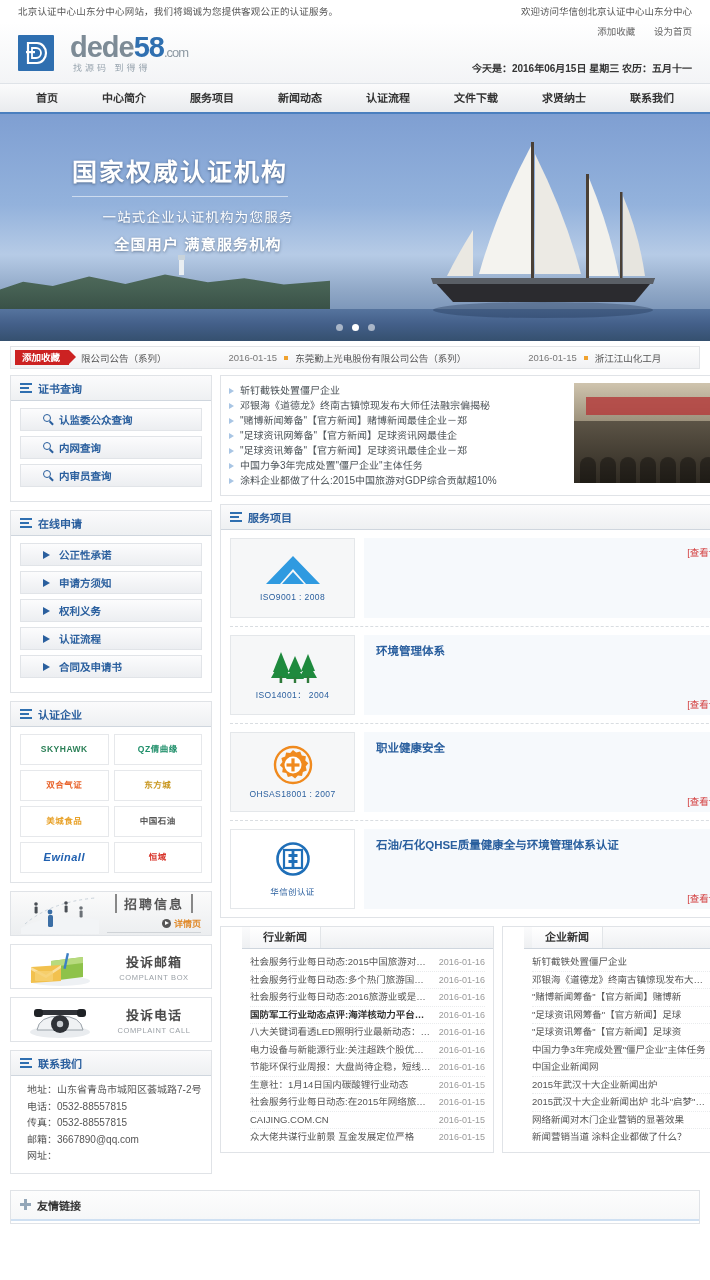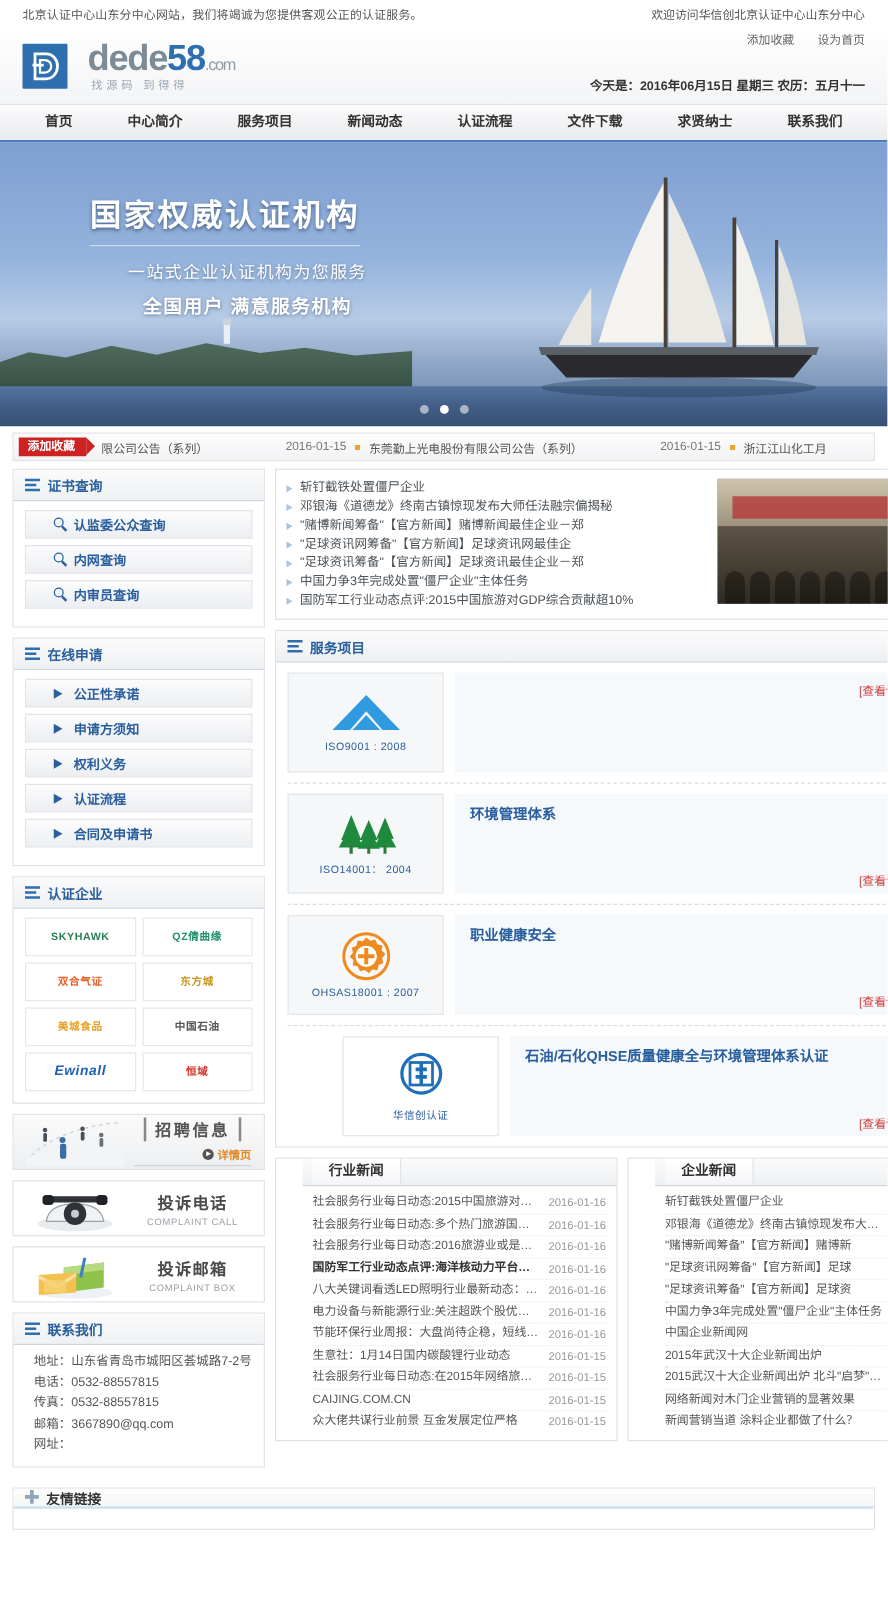--- a/index.html
+++ b/index.html
@@ -393,21 +393,21 @@
   }
   .svc-row:last-child { border-bottom: none; }
   .svc-thumb {
     width: 125px; height: 80px; flex: none;
     border: 1px solid #e4e7ea;
     background: #f6f7f8;
     display: flex; flex-direction: column;
     align-items: center; justify-content: center;
     gap: 4px;
   }
-  .svc-thumb.plain { background: #fff; margin-left: 44px; }
+  .svc-thumb.plain { background: #fff; }
   .svc-thumb-label {
     font-size: 8.5px; color: #2a5f9e; letter-spacing: .4px;
   }
   .svc-body {
     flex: 1;
     background: #f6f9fc;
     padding: 7px 10px 4px 12px;
     display: flex; flex-direction: column; justify-content: space-between;
   }
   .svc-title {
@@ -455,21 +455,21 @@
   .nrow-d { color: #999; flex: none; font-size: 9px; }
 
   
   .flinks {
     margin: 8px 10px 0 10px;
     border: 1px solid #e0e3e7;
     background: #fff;
     height: 34px;
   }
   .flinks-head {
-    height: 16px;
+    height: 30px;
     display: flex; align-items: center; gap: 6px;
     padding: 0 9px;
     border-bottom: 2px solid #cfe0f2;
     background: linear-gradient(#fdfdfd,#f6f7f8);
   }
   .plus-ico {
     width: 11px; height: 11px; position: relative; display: inline-block;
   }
   .plus-ico:before, .plus-ico:after {
     content:''; position:absolute; background:#93a6b8;
@@ -702,53 +702,53 @@
           <div class="promo-more">
             <span class="pbtn"></span>
             <span>详情页</span>
           </div>
         </div>
       </div>
 
       <div class="promo white">
         <div class="promo-art">
           <svg width="78" height="40" viewBox="0 0 78 40" aria-hidden="true">
+            <ellipse cx="39" cy="34" rx="30" ry="5" fill="#eef1f4"></ellipse>
+            <path d="M30 14 L62 10 L62 30 L30 34 Z" fill="#8ec24a"></path>
+            <path d="M30 14 L62 10 L62 16 L30 20 Z" fill="#b7da7e"></path>
+            <rect x="44" y="6" width="2.4" height="16" fill="#3b7fc4" transform="rotate(12 45 14)"></rect>
+            <path d="M10 20 L40 18 L40 34 L10 36 Z" fill="#f2c14e"></path>
+            <path d="M10 20 L25 28 L40 18 L40 21 L25 31 L10 23 Z" fill="#fae0a0"></path>
+            <rect x="14" y="24" width="18" height="10" rx="1" fill="#f6d173" opacity=".8"></rect>
+          </svg>
+        </div>
+        <div class="promo-txt">
+          <div class="promo-cn">投诉邮箱</div>
+          <div class="promo-en">COMPLAINT BOX</div>
+        </div>
+      </div>
+
+      <div class="promo white">
+        <div class="promo-art">
+          <svg width="78" height="40" viewBox="0 0 78 40" aria-hidden="true">
             <ellipse cx="39" cy="32" rx="30" ry="6" fill="#e9ecef"></ellipse>
             <path d="M16 30 Q18 16 39 16 Q60 16 62 30 Z" fill="#f0f2f4" stroke="#9aa2a9" stroke-width="1"></path>
             <circle cx="39" cy="24" r="9" fill="#2f3237"></circle>
             <circle cx="39" cy="24" r="3.2" fill="#c8ccd0"></circle>
             <rect x="16" y="10" width="46" height="5" rx="2.5" fill="#2f3237"></rect>
             <rect x="13" y="9" width="9" height="8" rx="3" fill="#1f2226"></rect>
             <rect x="56" y="9" width="9" height="8" rx="3" fill="#1f2226"></rect>
           </svg>
         </div>
         <div class="promo-txt">
           <div class="promo-cn">投诉电话</div>
           <div class="promo-en">COMPLAINT CALL</div>
         </div>
       </div>
 
-      <div class="promo white">
-        <div class="promo-art">
-          <svg width="78" height="40" viewBox="0 0 78 40" aria-hidden="true">
-            <ellipse cx="39" cy="34" rx="30" ry="5" fill="#eef1f4"></ellipse>
-            <path d="M30 14 L62 10 L62 30 L30 34 Z" fill="#8ec24a"></path>
-            <path d="M30 14 L62 10 L62 16 L30 20 Z" fill="#b7da7e"></path>
-            <rect x="44" y="6" width="2.4" height="16" fill="#3b7fc4" transform="rotate(12 45 14)"></rect>
-            <path d="M10 20 L40 18 L40 34 L10 36 Z" fill="#f2c14e"></path>
-            <path d="M10 20 L25 28 L40 18 L40 21 L25 31 L10 23 Z" fill="#fae0a0"></path>
-            <rect x="14" y="24" width="18" height="10" rx="1" fill="#f6d173" opacity=".8"></rect>
-          </svg>
-        </div>
-        <div class="promo-txt">
-          <div class="promo-cn">投诉邮箱</div>
-          <div class="promo-en">COMPLAINT BOX</div>
-        </div>
-      </div>
-
       <div class="panel">
         <div class="panel-head">
           <span class="ico-bars">
               <i></i>
               <i></i>
               <i></i>
             </span>
           <span class="panel-title">联系我们</span>
         </div>
         <div class="contact-body">
@@ -785,21 +785,21 @@
           <div class="tn-row">
             <span class="tn-arrow"></span>
             <span>"足球资讯筹备"【官方新闻】足球资讯最佳企业－郑</span>
           </div>
           <div class="tn-row">
             <span class="tn-arrow"></span>
             <span>中国力争3年完成处置"僵尸企业"主体任务</span>
           </div>
           <div class="tn-row">
             <span class="tn-arrow"></span>
-            <span>国防军工行业动态点评:2015中国旅游对GDP综合贡献超10%</span>
+            <span>涂料企业都做了什么:2015中国旅游对GDP综合贡献超10%</span>
           </div>
         </div>
         <div class="topnews-photo">
           <div class="photo-wall"></div>
           <div class="photo-banner"></div>
           <div class="photo-people">
             <i style="left:6px"></i>
               <i style="left:26px"></i>
               <i style="left:46px"></i>
             <i style="left:66px"></i>

